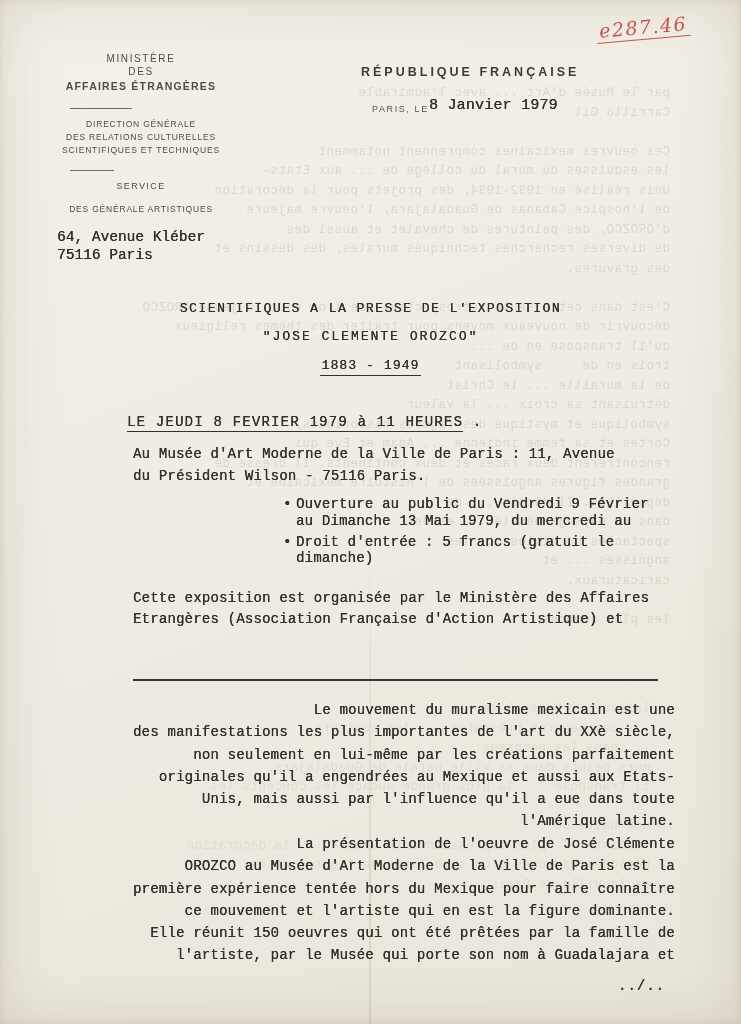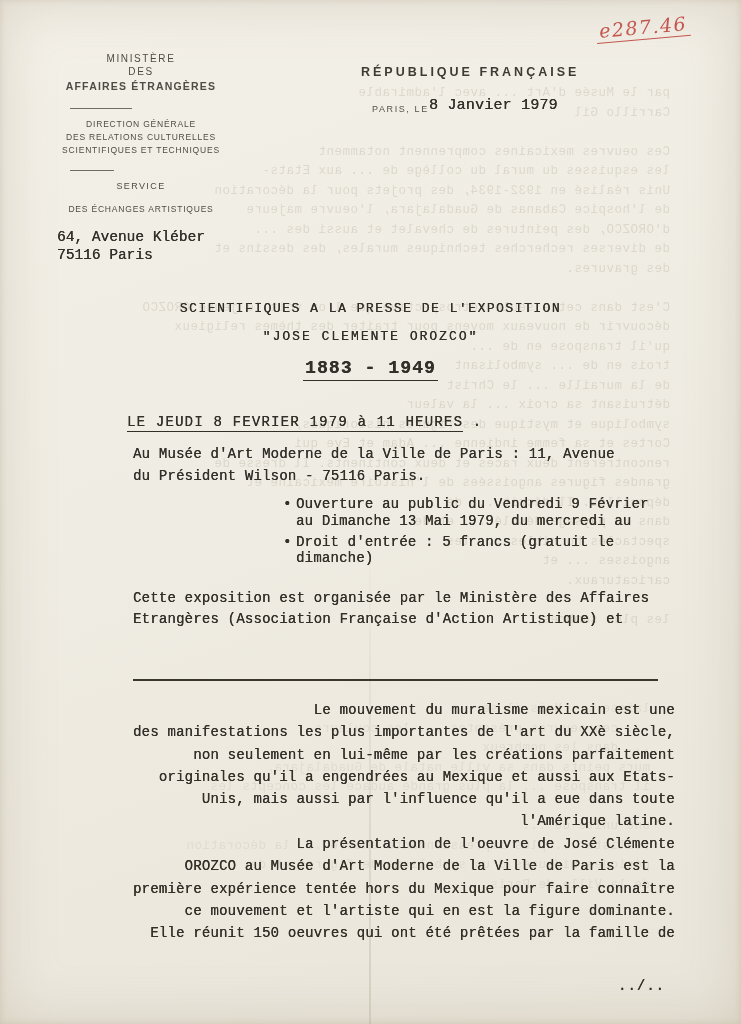--- a/index.html
+++ b/index.html
@@ -66,21 +66,21 @@
     position:absolute;left:372px;top:104px;
     font-family:"Liberation Sans","DejaVu Sans",sans-serif;
     font-size:9px;letter-spacing:1.6px;color:#55524b;
   }
   .date{position:absolute;left:429px;top:97px;font-size:15px;letter-spacing:0.5px;text-shadow:0.2px 0 0 currentColor;}
   
   .typew{letter-spacing:0.2px;text-shadow:0.2px 0 0 currentColor;}
   .title-block{position:absolute;left:0;right:0;text-align:center;}
   .title-1{top:301px;font-size:13px;letter-spacing:1.5px;}
   .title-2{top:329px;font-size:13px;letter-spacing:2px;}
-  .title-3{top:358px;font-size:18px;letter-spacing:1.1px;font-weight:bold;}
+  .title-3{top:358px;font-size:13px;letter-spacing:1.1px;}
   .title-3 span{border-bottom:1px solid currentColor;padding:0 2px 2px 2px;}
   .headline{position:absolute;left:119px;top:414px;font-size:14px;letter-spacing:1.2px;margin-left:8px;}
   .headline-text{border-bottom:1px solid currentColor;padding-bottom:1px;}
   .venue{position:absolute;left:133px;top:444px;font-size:14px;line-height:21.5px;}
   .bullets{position:absolute;left:283px;top:496px;font-size:14px;}
   .bullet-item{display:flex;margin-bottom:4px;}
   .bullet-dot{width:13px;flex:0 0 13px;}
   .bullet-lines .line{line-height:16.8px;}
   .org{position:absolute;left:133px;top:588px;font-size:14px;line-height:20.5px;}
   .hr{position:absolute;left:133px;top:679px;width:525px;height:2px;background:#3a372f;}
@@ -149,21 +149,21 @@
       <div class="lh-small">MINISTÈRE</div>
       <div class="lh-small">DES</div>
       <div class="lh-bold">AFFAIRES ÉTRANGÈRES</div>
       <div class="lh-rule rule1"></div>
       <div class="lh-tiny">DIRECTION GÉNÉRALE</div>
       <div class="lh-tiny">DES RELATIONS CULTURELLES</div>
       <div class="lh-tiny">SCIENTIFIQUES ET TECHNIQUES</div>
       <div class="lh-rule rule2"></div>
       <div class="lh-service">SERVICE</div>
       <div class="lh-gap"></div>
-      <div class="lh-tiny">DES ÉCHANGES ARTISTIQUES</div>
+      <div class="lh-tiny">DES GÉNÉRALE ARTISTIQUES</div>
     </div>
 
     <div class="lh-address">
       <div>64, Avenue Kléber</div>
       <div>75116 Paris</div>
     </div>
 
     <div class="republique">RÉPUBLIQUE FRANÇAISE</div>
     <div class="paris-le">PARIS, LE</div>
     <div class="date typew">8 Janvier 1979</div>
@@ -210,18 +210,19 @@
         <div class="line">originales qu'il a engendrées au Mexique et aussi aux Etats-</div>
         <div class="line">Unis, mais aussi par l'influence qu'il a eue dans toute</div>
         <div class="line">l'Amérique latine.</div>
       </div>
     <div class="para para-2 typew">
         <div class="line">La présentation de l'oeuvre de José Clémente</div>
         <div class="line">OROZCO au Musée d'Art Moderne de la Ville de Paris est la</div>
         <div class="line">première expérience tentée hors du Mexique pour faire connaître</div>
         <div class="line">ce mouvement et l'artiste qui en est la figure dominante.</div>
         <div class="line">Elle réunit 150 oeuvres qui ont été prêtées par la famille de</div>
+        <div class="line">l'artiste, par le Musée qui porte son nom à Guadalajara et</div>
       </div>
 
     <div class="continuation typew">../..</div>
 
   </div>
 </div>
 
 </body></html>

